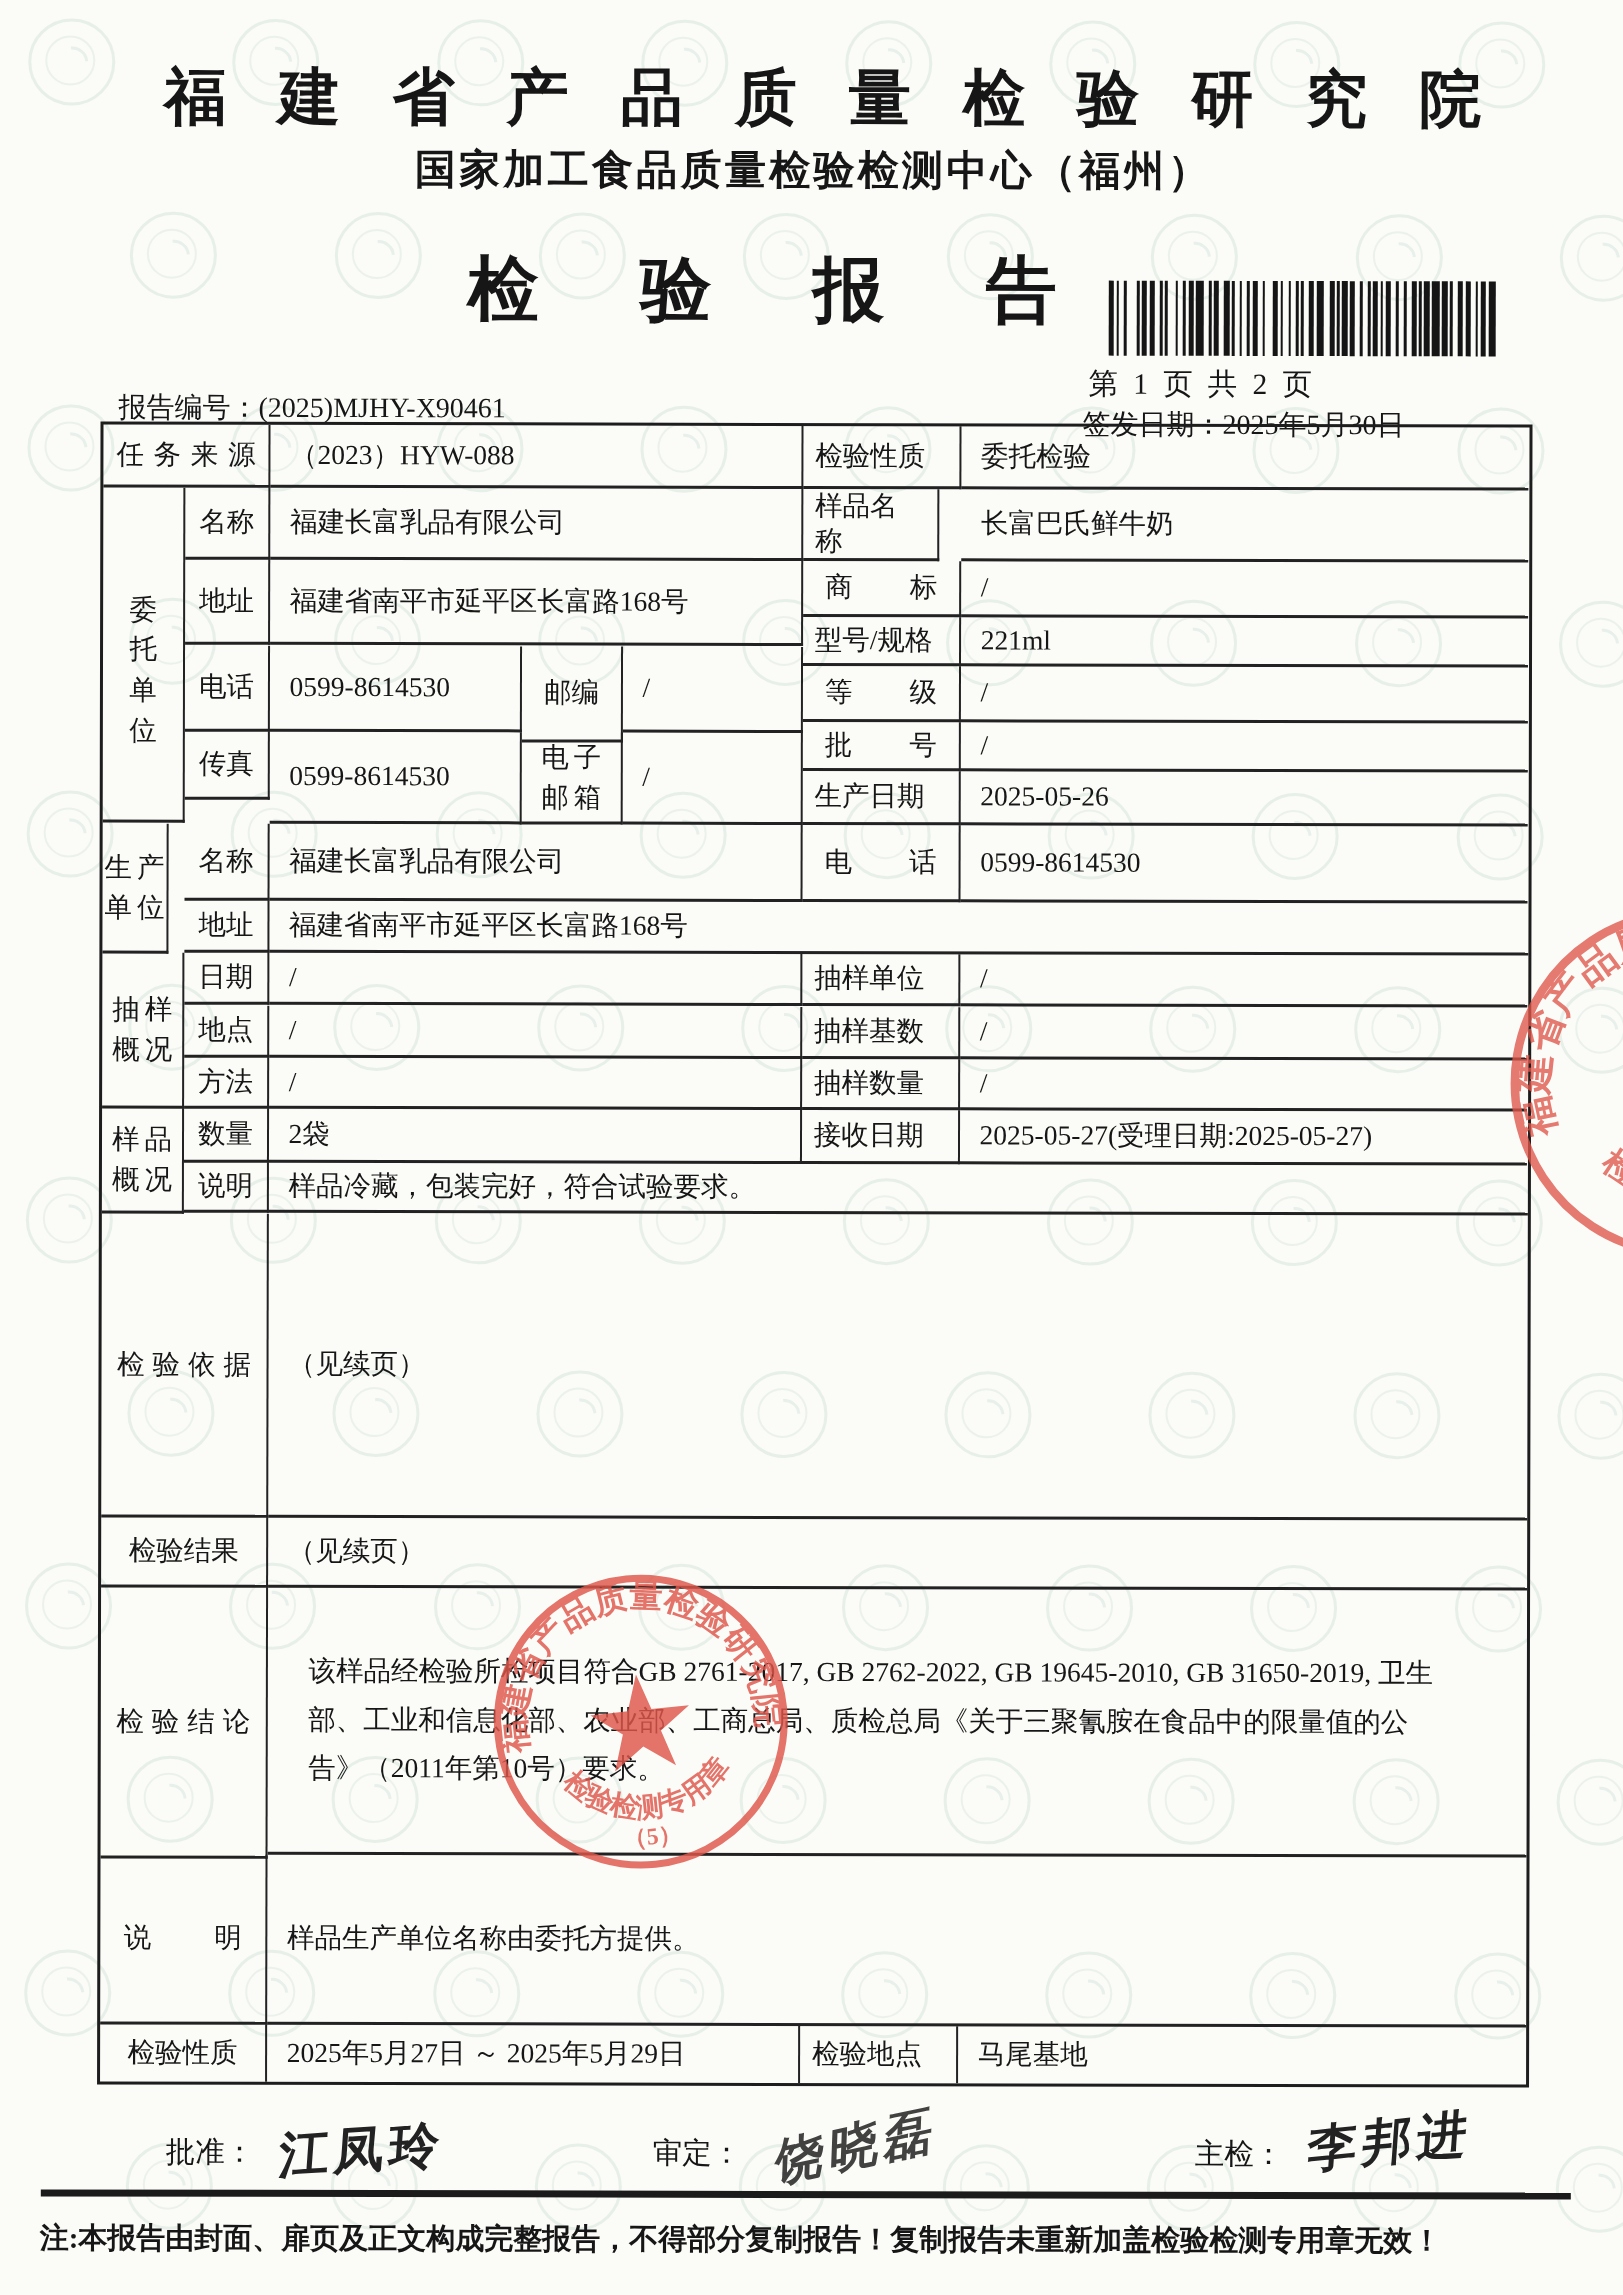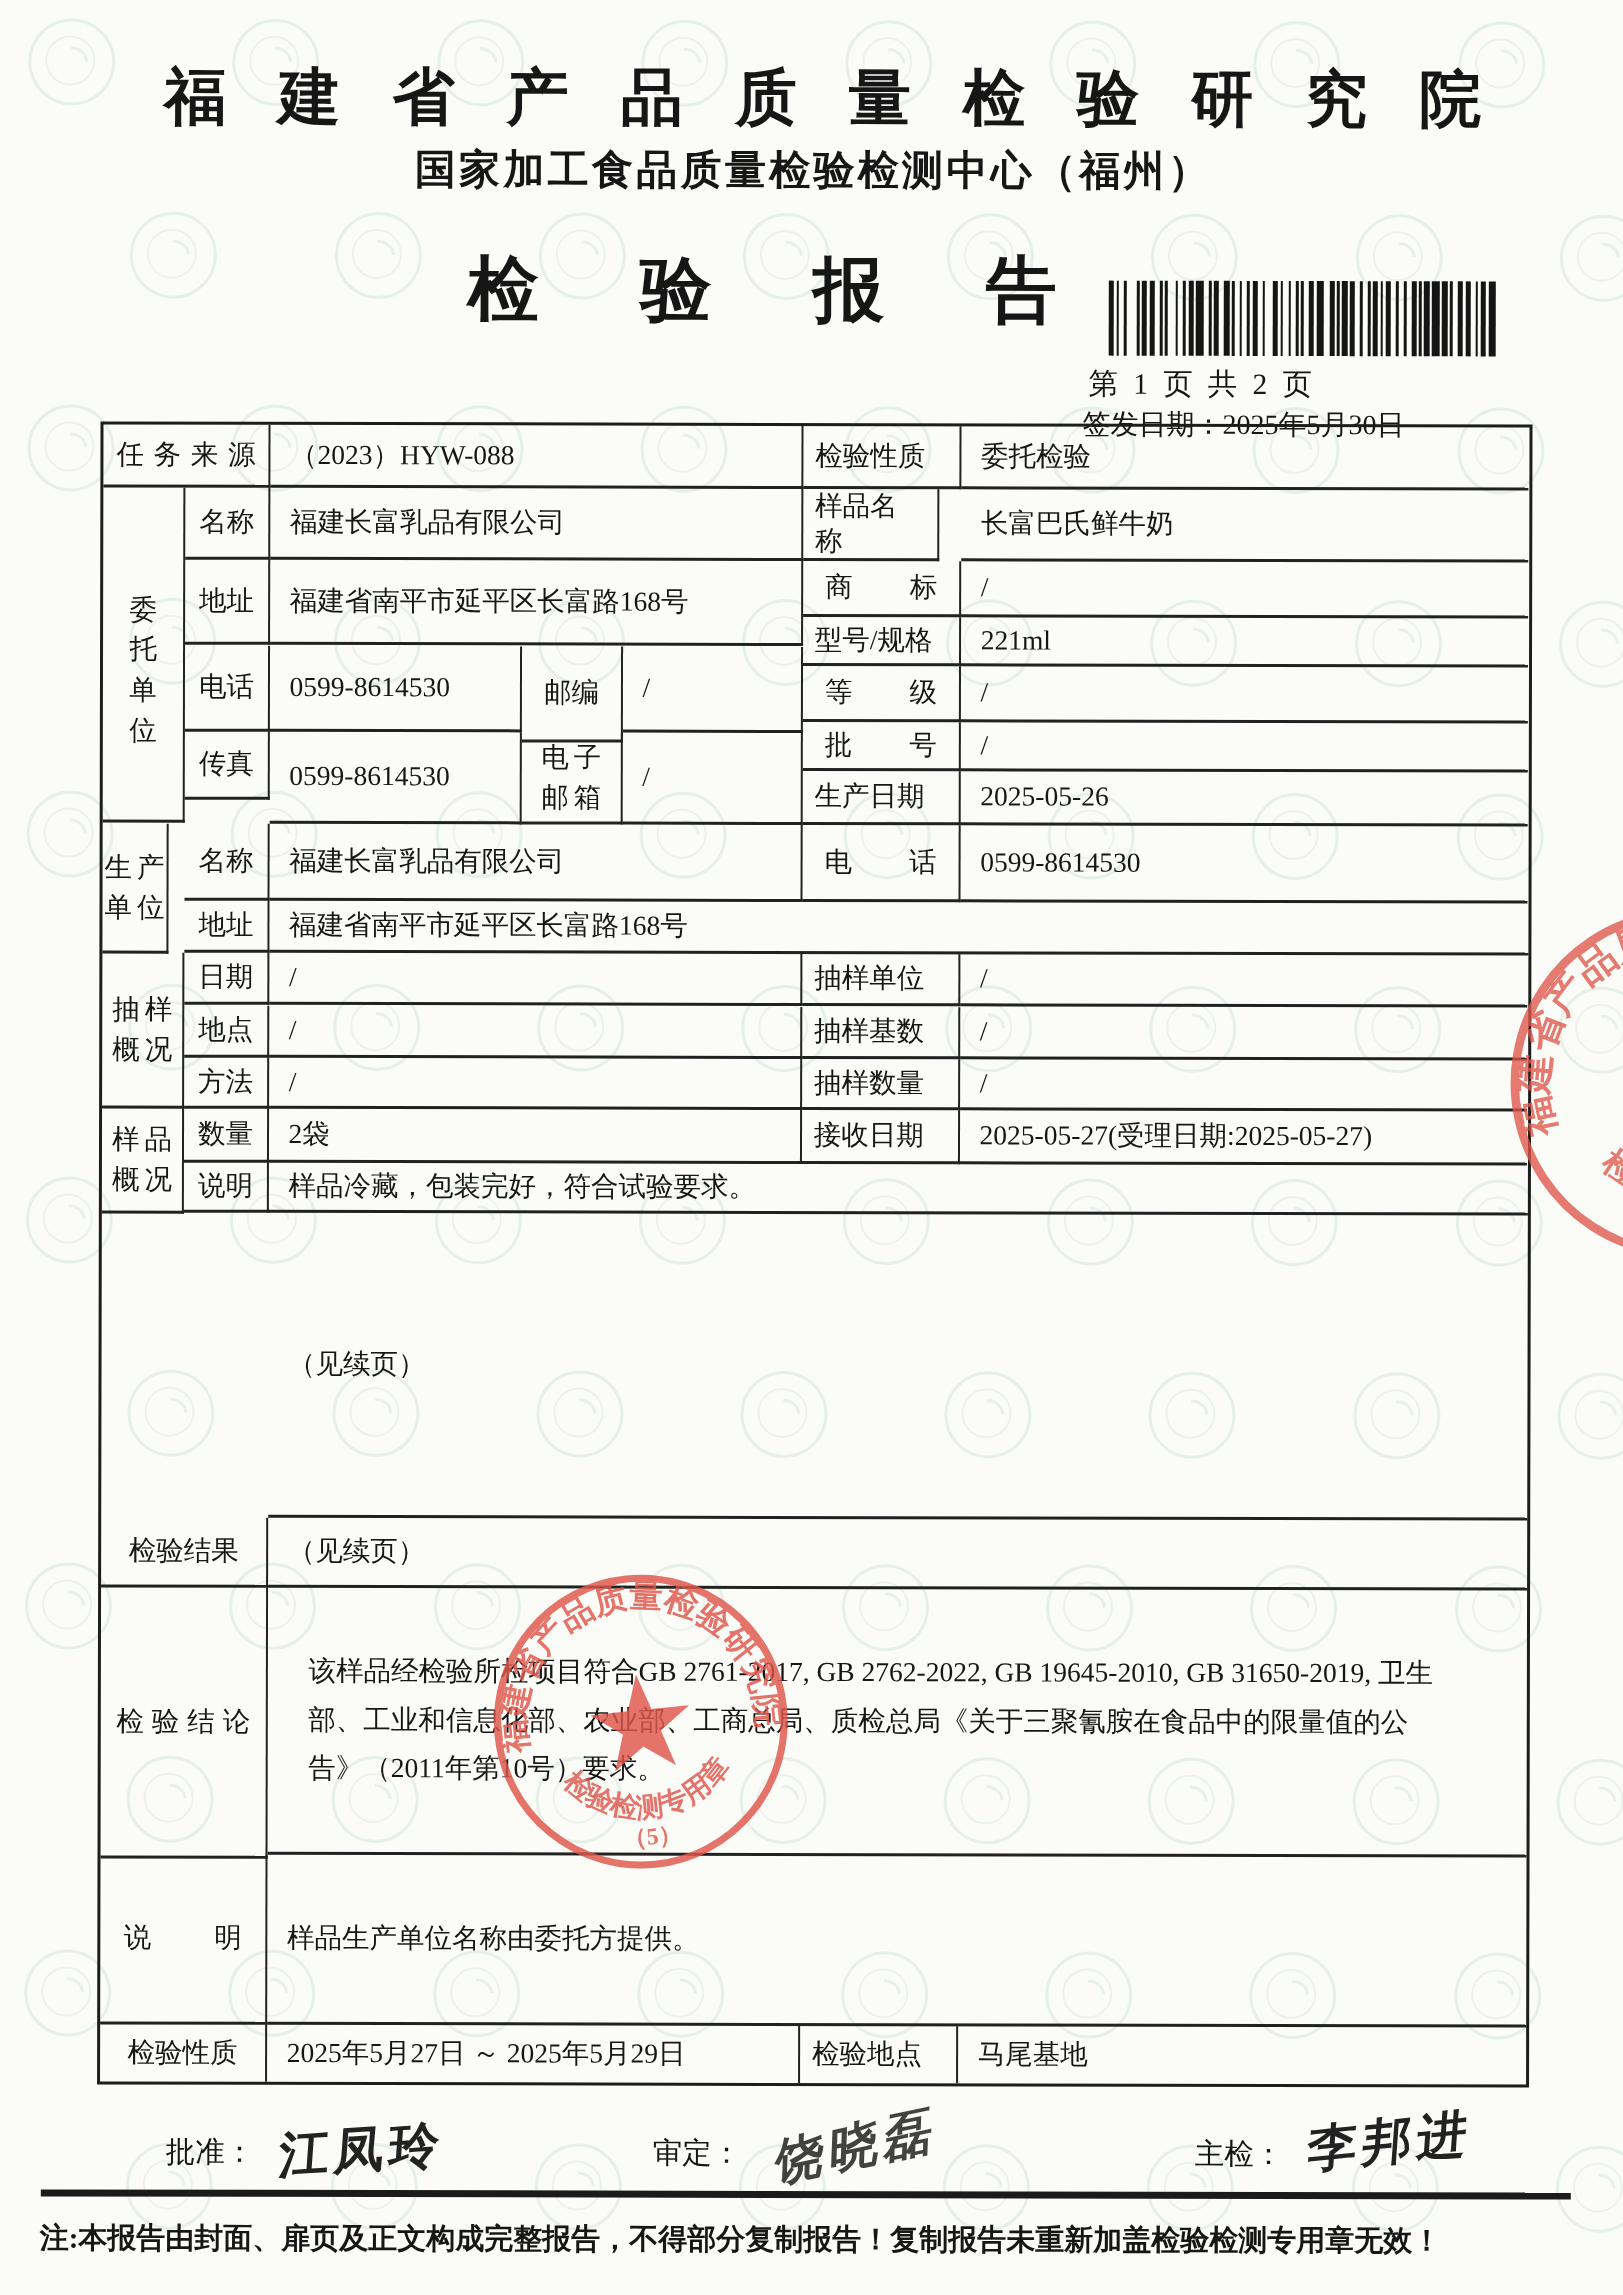--- a/index.html
+++ b/index.html
@@ -263,20 +263,21 @@
         <div class="b" style="width: 2.6px; background: transparent;"></div>
         <div class="b" style="width: 5.1px; background: rgb(21, 21, 21);"></div>
         <div class="b" style="width: 5.1px; background: transparent;"></div>
         <div class="b" style="width: 2.6px; background: rgb(21, 21, 21);"></div>
         <div class="b" style="width: 2.6px; background: transparent;"></div>
         <div class="b" style="width: 5.1px; background: rgb(21, 21, 21);"></div>
         <div class="b" style="width: 2.6px; background: transparent;"></div>
         <div class="b" style="width: 7.7px; background: rgb(21, 21, 21);"></div>
       </div>
   <div id="page-indicator">第 1 页  共 2 页</div>
+  <div id="report-no"><span>报告编号：</span><span>(2025)MJHY-X90461</span></div>
   <div id="issue-date"><span>签发日期：</span><span>2025年5月30日</span></div>
 
   <div id="tbl">
 
     <div class="cell lab" style="left:0;top:0;width:167px;height:63px">
           <span class="sp" style="width:139px">任务来源</span>
         </div>
     <div class="cell val" style="left:167px;top:0;width:533px;height:63px">（2023）HYW-088</div>
     <div class="cell val padL" style="left:700px;top:0;width:158px;height:63px">检验性质</div>
     <div class="cell val noR" style="left:858px;top:0;width:567px;height:63px">委托检验</div>
@@ -348,20 +349,23 @@
     <div class="cell lab wrap2" style="left:0;top:684px;width:82px;height:105px">
           <span class="sp2c">样品概况</span>
         </div>
     <div class="cell lab" style="left:82px;top:684px;width:85px;height:54px">数量</div>
     <div class="cell val" style="left:167px;top:684px;width:533px;height:54px">2袋</div>
     <div class="cell val padL" style="left:700px;top:684px;width:158px;height:54px">接收日期</div>
     <div class="cell val noR" style="left:858px;top:684px;width:567px;height:54px">2025-05-27(受理日期:2025-05-27)</div>
     <div class="cell lab" style="left:82px;top:738px;width:85px;height:50px">说明</div>
     <div class="cell val noR" style="left:167px;top:738px;width:1259px;height:50px">样品冷藏，包装完好，符合试验要求。</div>
 
+    <div class="cell lab" style="left:0;top:789px;width:167px;height:304px">
+          <span class="sp" style="width:134px;line-height:141px">检验依据</span>
+        </div>
     <div class="cell val noR" style="left:167px;top:789px;width:1259px;height:304px">（见续页）</div>
 
     <div class="cell lab" style="left:0;top:1093px;width:167px;height:70px">检验结果</div>
     <div class="cell val noR" style="left:167px;top:1093px;width:1259px;height:70px">（见续页）</div>
 
     <div class="cell lab" style="left:0;top:1163px;width:167px;height:271px">
           <span class="sp" style="width:134px;line-height:124px">检验结论</span>
         </div>
     <div class="cell val noR" style="left:167px;top:1163px;width:1259px;height:267px">
           <div id="conclusion-text">该样品经检验所检项目符合GB 2761-2017, GB 2762-2022, GB 19645-2010, GB 31650-2019, 卫生部、工业和信息化部、农业部、工商总局、质检总局《关于三聚氰胺在食品中的限量值的公告》（2011年第10号）要求。</div>

